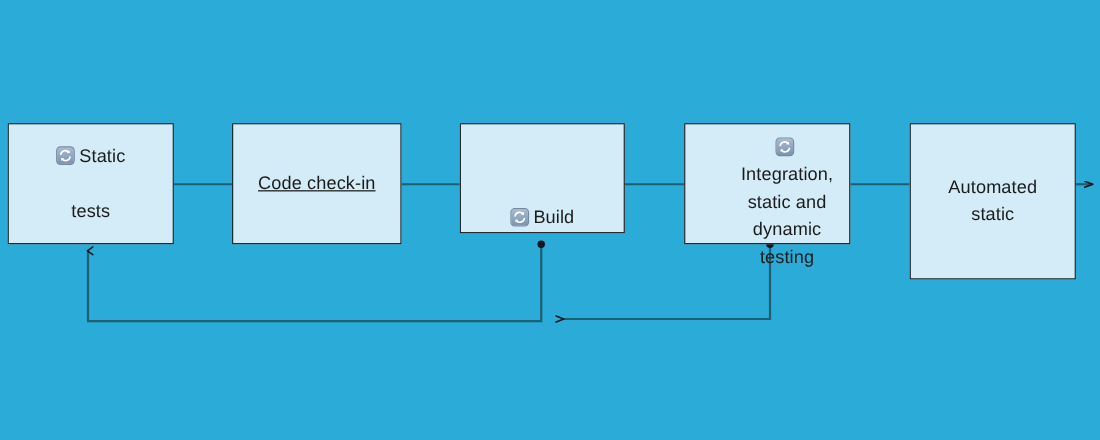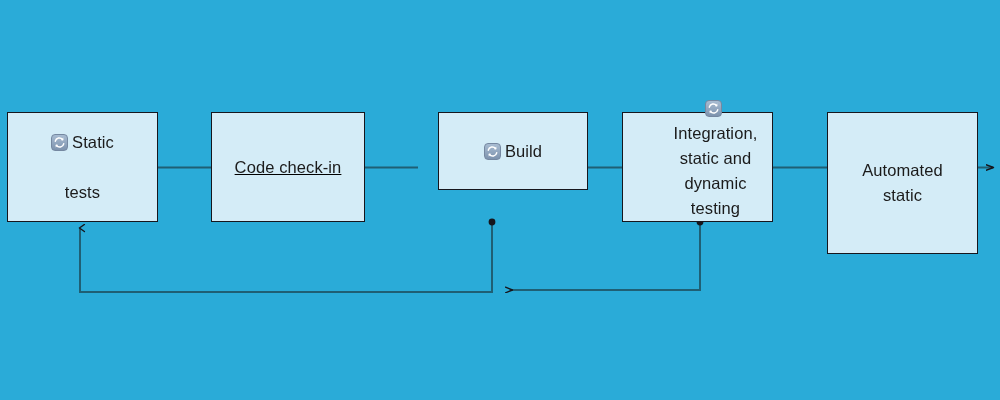--- a/index.html
+++ b/index.html
@@ -37,21 +37,21 @@
   }
   .node-inner {
     display: block;
     font-size: 16.5px;
     line-height: 25px;
     color: #1b1b1b;
     letter-spacing: 0.1px;
     padding: 0 6px;
   }
   .node.top-align {
-    align-items: flex-end;
+    align-items: flex-start;
     padding-top: 9px;
     padding-left: 36px;
   }
   .loop-icon {
     display: inline-block;
     vertical-align: -3px;
     width: 17px;
     height: 17px;
     margin-right: 4px;
     border-radius: 4px;
@@ -104,21 +104,21 @@
             <path d="M10.7 7.8 A4.1 4.1 0 0 1 3.4 9.4" fill="none" stroke="#ffffff" stroke-width="1.5" stroke-linecap="round"></path>
             <path d="M10.3 1.6 L10.3 4.2 L7.7 4.2 Z" fill="#ffffff"></path>
             <path d="M2.7 11.4 L2.7 8.8 L5.3 8.8 Z" fill="#ffffff"></path>
           </svg></span><span>Static</span><br><br><span>tests</span></span>
   </div>
 
   <div class="node" style="left:211px; top:112px; width:154px; height:110px;text-decoration:underline;">
     <span class="node-inner"><span>Code check-in</span></span>
   </div>
 
-  <div class="node" style="left:438px; top:112px; width:150px; height:78px;">
+  <div class="node" style="left:418px; top:112px; width:150px; height:100px;align-items:flex-end;">
     <span class="node-inner"><span class="loop-icon"><svg width="13" height="13" viewBox="0 0 13 13">
             <path d="M2.3 5.2 A4.1 4.1 0 0 1 9.6 3.6" fill="none" stroke="#ffffff" stroke-width="1.5" stroke-linecap="round"></path>
             <path d="M10.7 7.8 A4.1 4.1 0 0 1 3.4 9.4" fill="none" stroke="#ffffff" stroke-width="1.5" stroke-linecap="round"></path>
             <path d="M10.3 1.6 L10.3 4.2 L7.7 4.2 Z" fill="#ffffff"></path>
             <path d="M2.7 11.4 L2.7 8.8 L5.3 8.8 Z" fill="#ffffff"></path>
           </svg></span><span>Build</span></span>
   </div>
 
   <div class="node top-align" style="left:622px; top:112px; width:151px; height:110px;">
     <span class="node-inner"><span class="loop-icon"><svg width="13" height="13" viewBox="0 0 13 13">

